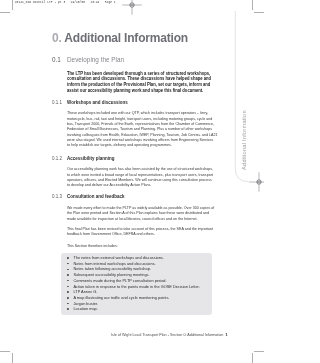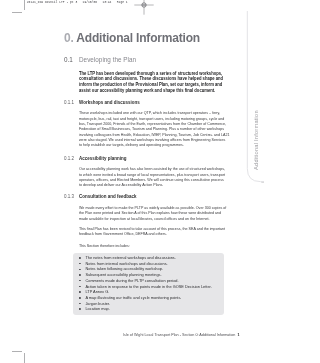--- a/index.html
+++ b/index.html
@@ -1,18 +1,18 @@
 <!DOCTYPE html>
 <html><head>
 <meta charset="utf-8">
 <style>
   html,body{margin:0;padding:0;}
   body{width:264px;height:363px;background:#ffffff;
        font-family:"Liberation Sans",sans-serif;overflow:hidden;position:relative;}
-  .page{position:absolute;left:12px;top:0;width:264px;height:265px;background:#fff;}
+  .page{position:absolute;left:0;top:0;width:264px;height:265px;background:#fff;}
 
   
   .printhdr{position:absolute;left:14.8px;top:1.3px;
             font-family:"Liberation Mono",monospace;font-size:3.0px;
             color:#3d3d42;letter-spacing:0px;white-space:pre;}
 
   
   .crop{position:absolute;background:#b0b0b2;}
 
   

